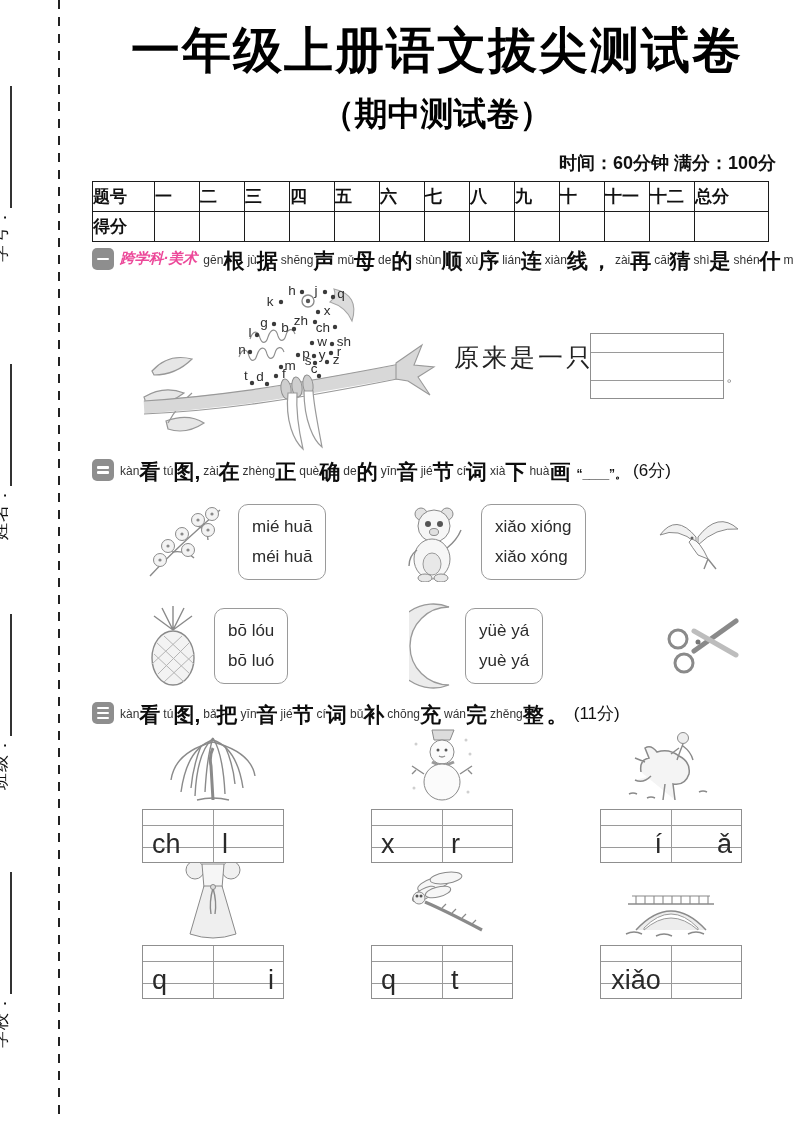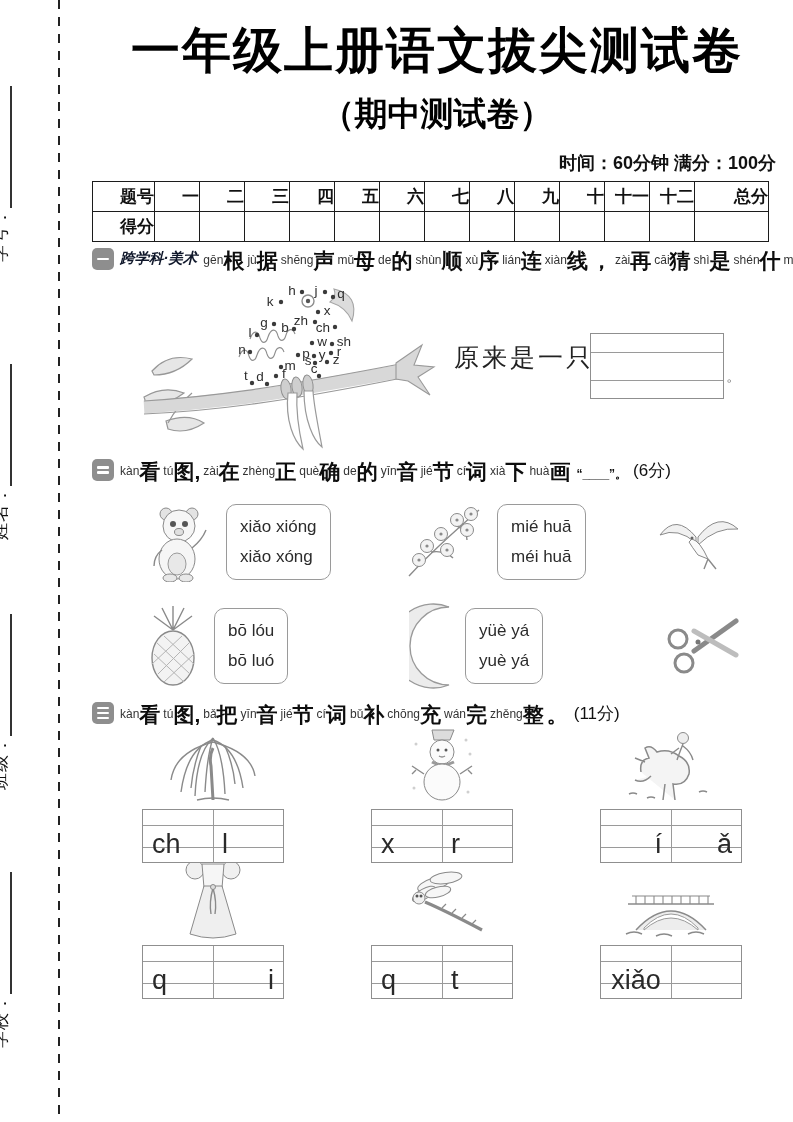--- a/index.html
+++ b/index.html
@@ -16,29 +16,29 @@
     display:flex;align-items:flex-end;white-space:nowrap;}
   .side-label{font-size:17px;color:#111;letter-spacing:1px;}
   .side-blank{display:inline-block;width:122px;border-bottom:2px solid #333;height:14px;}
   
   .content{position:absolute;left:92px;top:0;width:690px;}
   .title{margin:18px 0 0 0;text-align:center;font-size:49px;font-weight:900;letter-spacing:2px;color:#000;}
   .subtitle{margin:8px 0 0 0;text-align:center;font-size:33px;font-weight:800;color:#000;}
   .meta{margin-top:14px;text-align:right;font-size:18px;font-weight:700;padding-right:6px;}
   
   table.score{border-collapse:collapse;width:676px;margin-top:6px;table-layout:fixed;}
-  table.score td{border:1.6px solid #1c1c1c;height:29px;text-align:right;
+  table.score td{border:1.6px solid #1c1c1c;height:29px;text-align:left;
     font-size:17px;font-weight:700;color:#111;padding:0;}
   
   .qheader{display:flex;align-items:flex-end;margin-top:6px;gap:6px;}
   .badge{width:22px;height:22px;border-radius:5px;background:#8e8e8e;
     display:flex;flex-direction:column;align-items:center;justify-content:center;gap:2.5px;
     margin-bottom:3px;flex:0 0 auto;}
   .badge .bar{width:12px;height:2.6px;background:#fff;border-radius:1px;}
-  .qtag{font-size:14.5px;font-weight:700;font-style:italic;color:#0f172a;margin-bottom:5px;white-space:nowrap;}
+  .qtag{font-size:14.5px;font-weight:700;font-style:italic;color:#ec4899;margin-bottom:5px;white-space:nowrap;}
   .ruby-line{display:flex;align-items:flex-end;gap:3px;flex-wrap:nowrap;}
   .rpair{display:flex;flex-direction:row;align-items:center;min-width:14px;}
   .rp{font-size:12px;color:#333;line-height:1.1;height:14px;white-space:nowrap;}
   .rh{font-size:21px;font-weight:700;color:#0d0d0d;line-height:1.15;white-space:nowrap;}
   .qsuffix{font-size:12px;font-weight:700;color:#0d0d0d;margin-bottom:1px;white-space:nowrap;}
   .qscore{font-size:17px;font-weight:400;color:#111;margin-bottom:2px;white-space:nowrap;}
   
   .q1-figure{position:relative;height:178px;margin-top:2px;}
   .q1-svg{position:absolute;left:46px;top:0;}
   .q1-prompt{position:absolute;left:362px;top:66px;font-size:25px;
@@ -355,42 +355,20 @@
           <span class="rp">huà</span>
           <span class="rh">画</span>
         </div>
       </div>
     <div class="qsuffix">“____”。</div>
     <div class="qscore">(6分)</div>
   </div>
   <div class="row3 q2row">
       <div class="q2-item">
         <div class="pic">
-          <svg width="74" height="80" viewBox="0 0 74 80">
-            <circle cx="24" cy="12" r="6" fill="#e3e3e3" stroke="#8a8a8a"></circle>
-            <circle cx="50" cy="12" r="6" fill="#e3e3e3" stroke="#8a8a8a"></circle>
-            <circle cx="37" cy="24" r="16" fill="#f6f6f6" stroke="#8a8a8a"></circle>
-            <circle cx="31" cy="22" r="3" fill="#555"></circle>
-            <circle cx="43" cy="22" r="3" fill="#555"></circle>
-            <ellipse cx="37" cy="30" rx="4.5" ry="3.5" fill="#e0e0e0" stroke="#8a8a8a"></ellipse>
-            <ellipse cx="35" cy="57" rx="18" ry="20" fill="#f6f6f6" stroke="#8a8a8a"></ellipse>
-            <ellipse cx="35" cy="62" rx="9" ry="11" fill="#e8e8e8" stroke="#9a9a9a"></ellipse>
-            <path d="M50,46 Q60,38 64,28" stroke="#8a8a8a" fill="none" stroke-width="1.4"></path>
-            <path d="M20,48 Q12,54 12,64" stroke="#8a8a8a" fill="none" stroke-width="1.4"></path>
-            <ellipse cx="28" cy="76" rx="7" ry="4" fill="#e8e8e8" stroke="#8a8a8a"></ellipse>
-            <ellipse cx="44" cy="76" rx="7" ry="4" fill="#e8e8e8" stroke="#8a8a8a"></ellipse>
-          </svg>
-        </div>
-        <div class="pbox">
-          <div class="opt">xiǎo xióng</div>
-          <div class="opt">xiǎo xóng</div>
-        </div>
-      </div>
-      <div class="q2-item">
-        <div class="pic">
           <svg width="86" height="84" viewBox="0 0 86 84">
             <path d="M8,76 Q34,48 78,10" stroke="#8a8a8a" fill="none" stroke-width="1.4"></path>
             <path d="M30,52 Q44,50 52,58 M56,26 Q66,30 66,40" stroke="#8a8a8a" fill="none" stroke-width="1.4"></path>
             <circle cx="26" cy="46" r="6.5" fill="#f3f3f3" stroke="#8a8a8a"></circle>
             <circle cx="26" cy="46" r="1.6" fill="#8a8a8a"></circle>
             <circle cx="40" cy="34" r="6.5" fill="#f3f3f3" stroke="#8a8a8a"></circle>
             <circle cx="40" cy="34" r="1.6" fill="#8a8a8a"></circle>
             <circle cx="56" cy="20" r="6.5" fill="#f3f3f3" stroke="#8a8a8a"></circle>
             <circle cx="56" cy="20" r="1.6" fill="#8a8a8a"></circle>
             <circle cx="18" cy="60" r="6.5" fill="#f3f3f3" stroke="#8a8a8a"></circle>
@@ -403,20 +381,42 @@
             <circle cx="70" cy="14" r="1.6" fill="#8a8a8a"></circle>
           </svg>
         </div>
         <div class="pbox">
           <div class="opt">mié huā</div>
           <div class="opt">méi huā</div>
         </div>
       </div>
       <div class="q2-item">
         <div class="pic">
+          <svg width="74" height="80" viewBox="0 0 74 80">
+            <circle cx="24" cy="12" r="6" fill="#e3e3e3" stroke="#8a8a8a"></circle>
+            <circle cx="50" cy="12" r="6" fill="#e3e3e3" stroke="#8a8a8a"></circle>
+            <circle cx="37" cy="24" r="16" fill="#f6f6f6" stroke="#8a8a8a"></circle>
+            <circle cx="31" cy="22" r="3" fill="#555"></circle>
+            <circle cx="43" cy="22" r="3" fill="#555"></circle>
+            <ellipse cx="37" cy="30" rx="4.5" ry="3.5" fill="#e0e0e0" stroke="#8a8a8a"></ellipse>
+            <ellipse cx="35" cy="57" rx="18" ry="20" fill="#f6f6f6" stroke="#8a8a8a"></ellipse>
+            <ellipse cx="35" cy="62" rx="9" ry="11" fill="#e8e8e8" stroke="#9a9a9a"></ellipse>
+            <path d="M50,46 Q60,38 64,28" stroke="#8a8a8a" fill="none" stroke-width="1.4"></path>
+            <path d="M20,48 Q12,54 12,64" stroke="#8a8a8a" fill="none" stroke-width="1.4"></path>
+            <ellipse cx="28" cy="76" rx="7" ry="4" fill="#e8e8e8" stroke="#8a8a8a"></ellipse>
+            <ellipse cx="44" cy="76" rx="7" ry="4" fill="#e8e8e8" stroke="#8a8a8a"></ellipse>
+          </svg>
+        </div>
+        <div class="pbox">
+          <div class="opt">xiǎo xióng</div>
+          <div class="opt">xiǎo xóng</div>
+        </div>
+      </div>
+      <div class="q2-item">
+        <div class="pic">
           <svg width="86" height="66" viewBox="0 0 86 66">
             <path d="M40,28 Q20,4 4,26 Q22,18 40,34 Z" fill="#f1f1f1" stroke="#8a8a8a"></path>
             <path d="M42,28 Q62,2 82,20 Q60,18 42,36 Z" fill="#f1f1f1" stroke="#8a8a8a"></path>
             <path d="M36,30 Q44,32 52,50 L42,46 Q36,38 33,33 Z" fill="#fafafa" stroke="#8a8a8a"></path>
             <path d="M52,50 L60,60 M52,50 L48,60" stroke="#8a8a8a" fill="none" stroke-width="1.4"></path>
             <circle cx="36" cy="29" r="1.5" fill="#666"></circle>
           </svg>
         </div>
       </div>
     </div>

